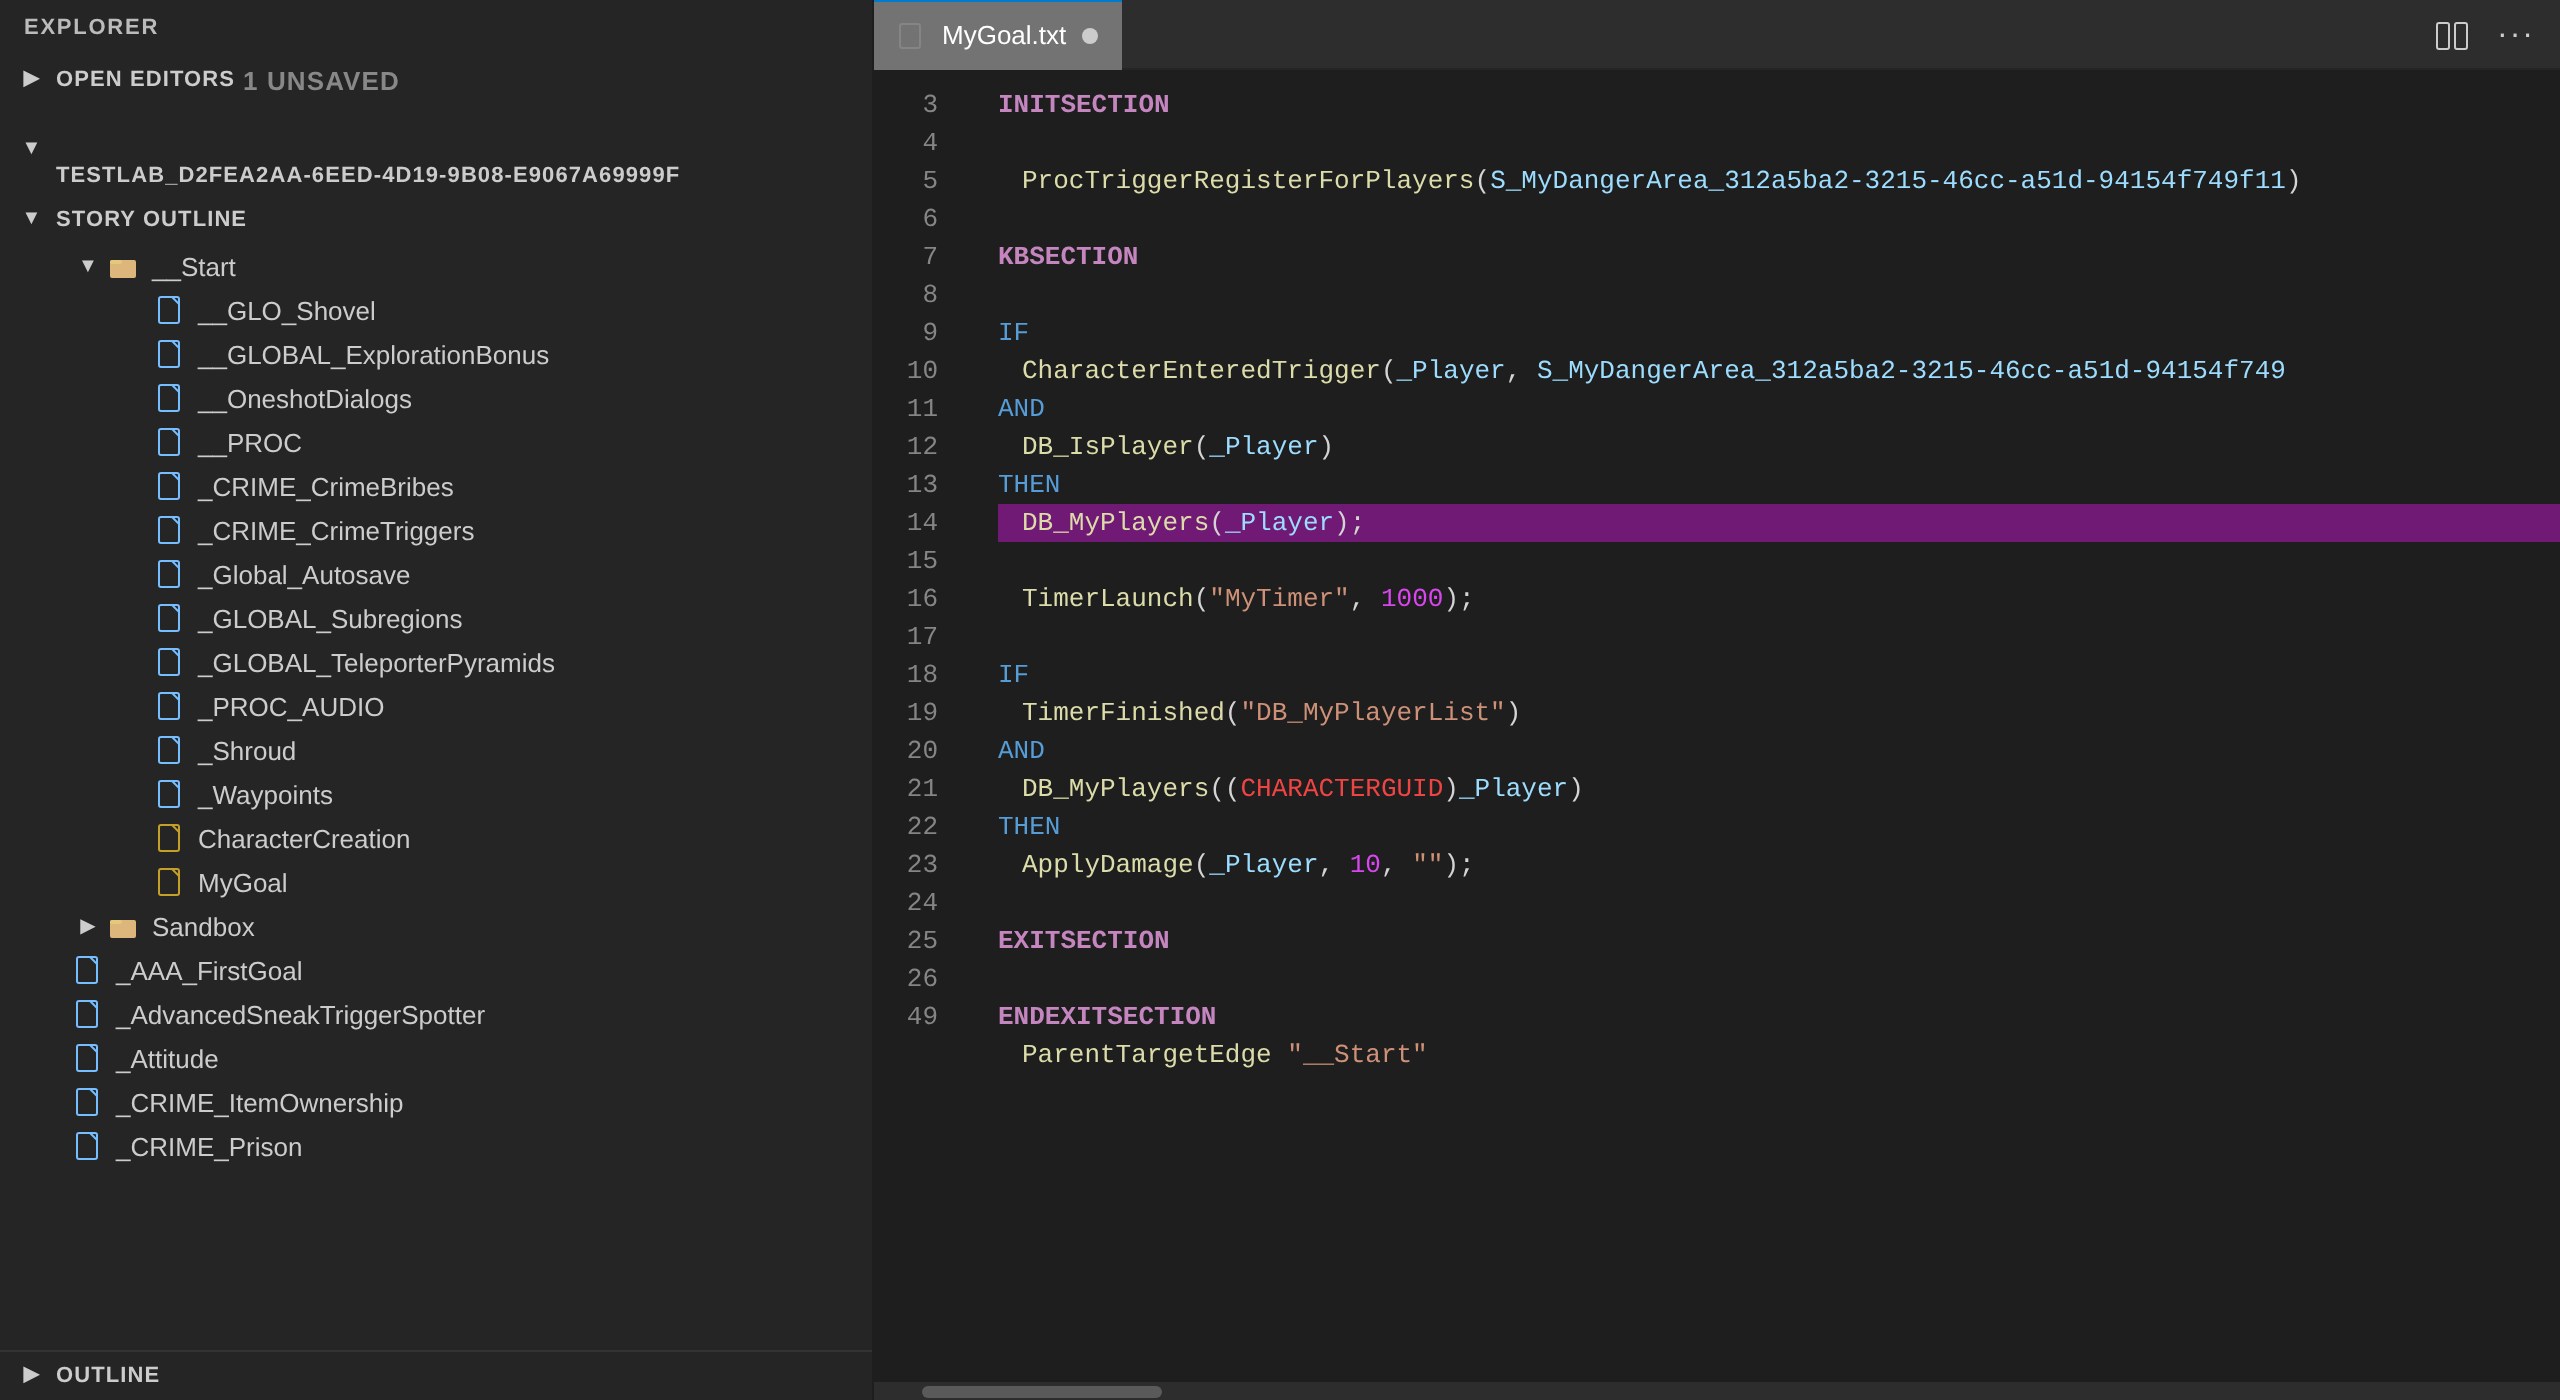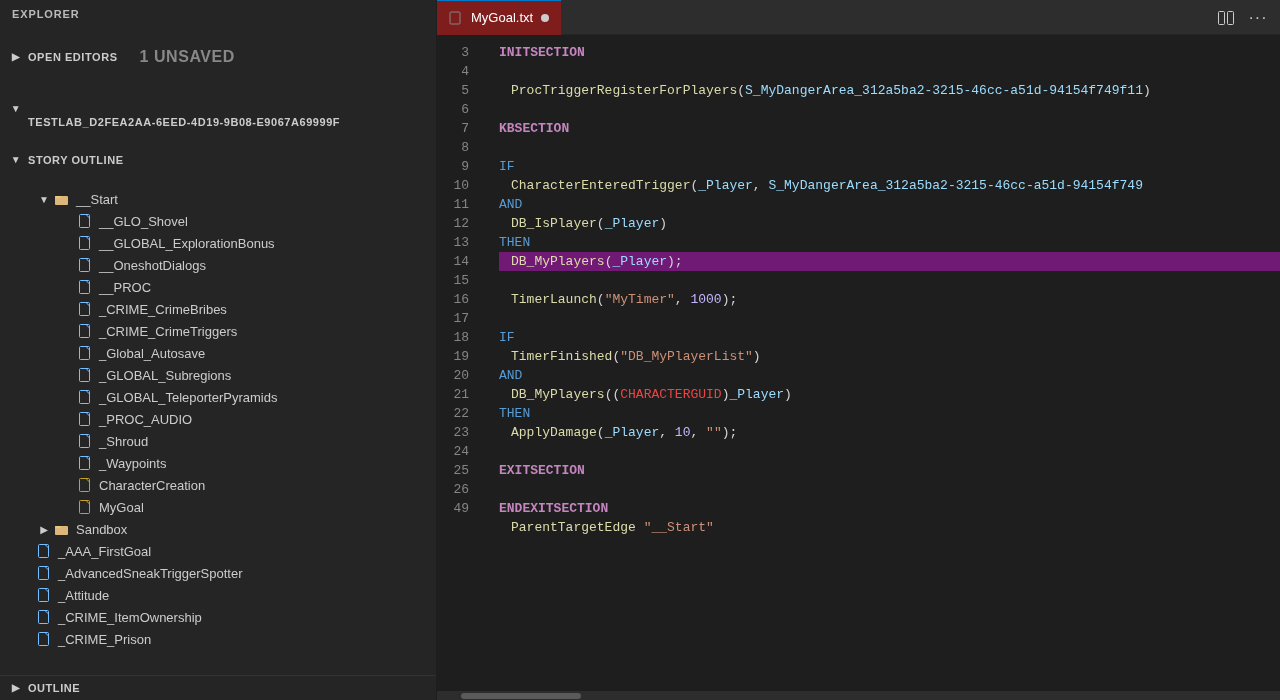--- a/index.html
+++ b/index.html
@@ -15,21 +15,20 @@
 
     
     #sidebar {
       width: 437px;
       min-width: 437px;
       background: #252526;
       display: flex;
       flex-direction: column;
       overflow: hidden;
       border-right: 1px solid #1e1e1e;
-      gap: 16px;
     }
 
     .sidebar-header {
       padding: 8px 12px;
       font-size: 11px;
       font-weight: 700;
       letter-spacing: 0.08em;
       color: #bbbbbb;
       text-transform: uppercase;
       user-select: none;
@@ -106,21 +105,21 @@
       background: #2d2d2d;
       height: 35px;
       border-bottom: 1px solid #252526;
     }
 
     .tab {
       display: flex;
       align-items: center;
       padding: 0 12px;
       height: 35px;
-      background: #7f1d1d;
+      background: #737373;
       color: #ffffff;
       font-size: 13px;
       cursor: pointer;
       border-top: 1px solid #007acc;
       gap: 8px;
       user-select: none;
       white-space: nowrap;
     }
 
     .tab-dot {
@@ -166,21 +165,21 @@
     .code-area::-webkit-scrollbar { height: 8px; }
     .code-area::-webkit-scrollbar-thumb { background: #424242; }
 
     
     .kw-blue { color: #569cd6; }
     .kw-cyan { color: #ef4444; }
     .kw-orange { color: #ce9178; }
     .kw-yellow { color: #dcdcaa; margin-left: 12px; }
     .kw-light-blue { color: #9cdcfe; }
     .kw-section { color: #c586c0; font-weight: bold; }
-    .kw-number { color: #c4b5fd; }
+    .kw-number { color: #d946ef; }
 
     .scrollbar-h {
       height: 10px;
       background: #2d2d2d;
       border-top: 1px solid #1e1e1e;
       display: flex;
       align-items: center;
       padding: 0 4px;
       flex-shrink: 0;
     }
@@ -215,21 +214,21 @@
   </style>
 </head>
 <body>
 
 <div id="sidebar">
   <div class="sidebar-header">EXPLORER</div>
 
   <div class="section-header">
     <span class="chevron">▶</span>
     <span>OPEN EDITORS</span>
-    <span style="margin-left:18px; font-size:16px; color:#888;">1 UNSAVED</span>
+    <span style="margin-left:0; font-size:13px; color:#888;">1 UNSAVED</span>
   </div>
 
   <div class="section-header">
     <span class="chevron">▼</span>
     <span style="font-size:11px;margin-top:26px;">TESTLAB_D2FEA2AA-6EED-4D19-9B08-E9067A69999F</span>
   </div>
 
   <div class="section-header">
     <span class="chevron">▼</span>
     <span>STORY OUTLINE</span>

